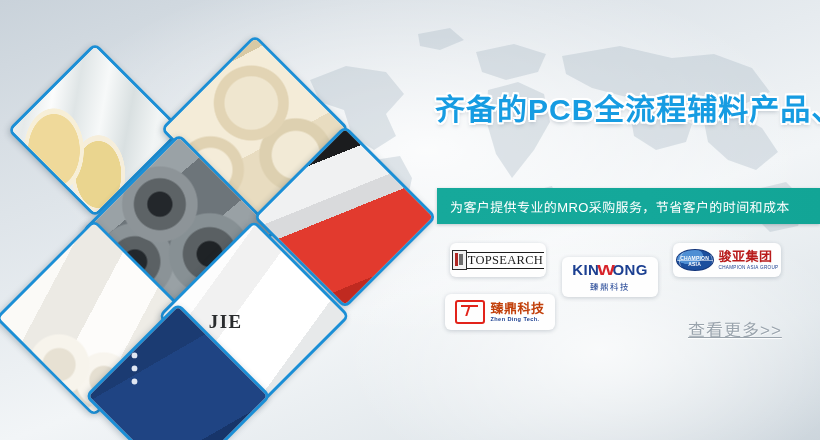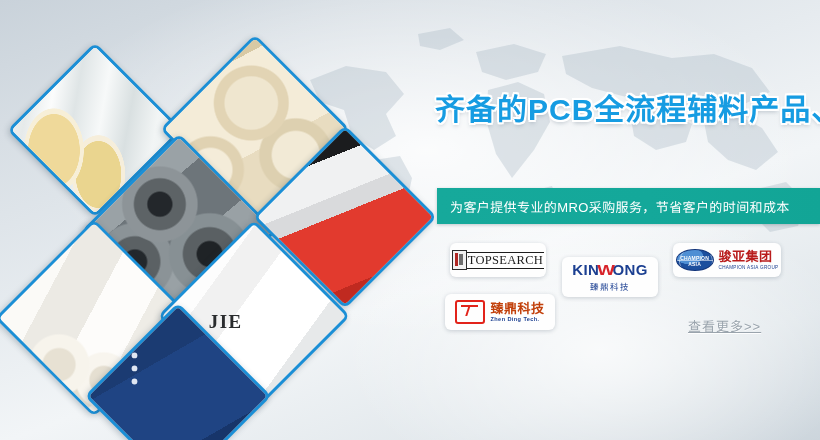--- a/index.html
+++ b/index.html
@@ -212,21 +212,21 @@
   }
   .zd-txt{display:flex;flex-direction:column;}
   .zd-cn{
     font-family:"Liberation Serif","DejaVu Serif",serif;
     font-size:13px;font-weight:700;color:#c2410c;line-height:13px;letter-spacing:.5px;
   }
   .zd-en{font-size:5.6px;font-weight:700;color:#1b3f91;letter-spacing:.4px;margin-top:1.5px;}
 
   .more{
     position:absolute;left:258px;top:78px;
-    font-size:13px;color:#9aa4ad;letter-spacing:1px;
+    font-size:17px;color:#9aa4ad;letter-spacing:1px;
     text-shadow:0 1px 1px rgba(255,255,255,.9);
     white-space:nowrap;
   }
 </style>
 </head>
 <body>
 
 <div class="banner">
 
   <div class="worldmap">

